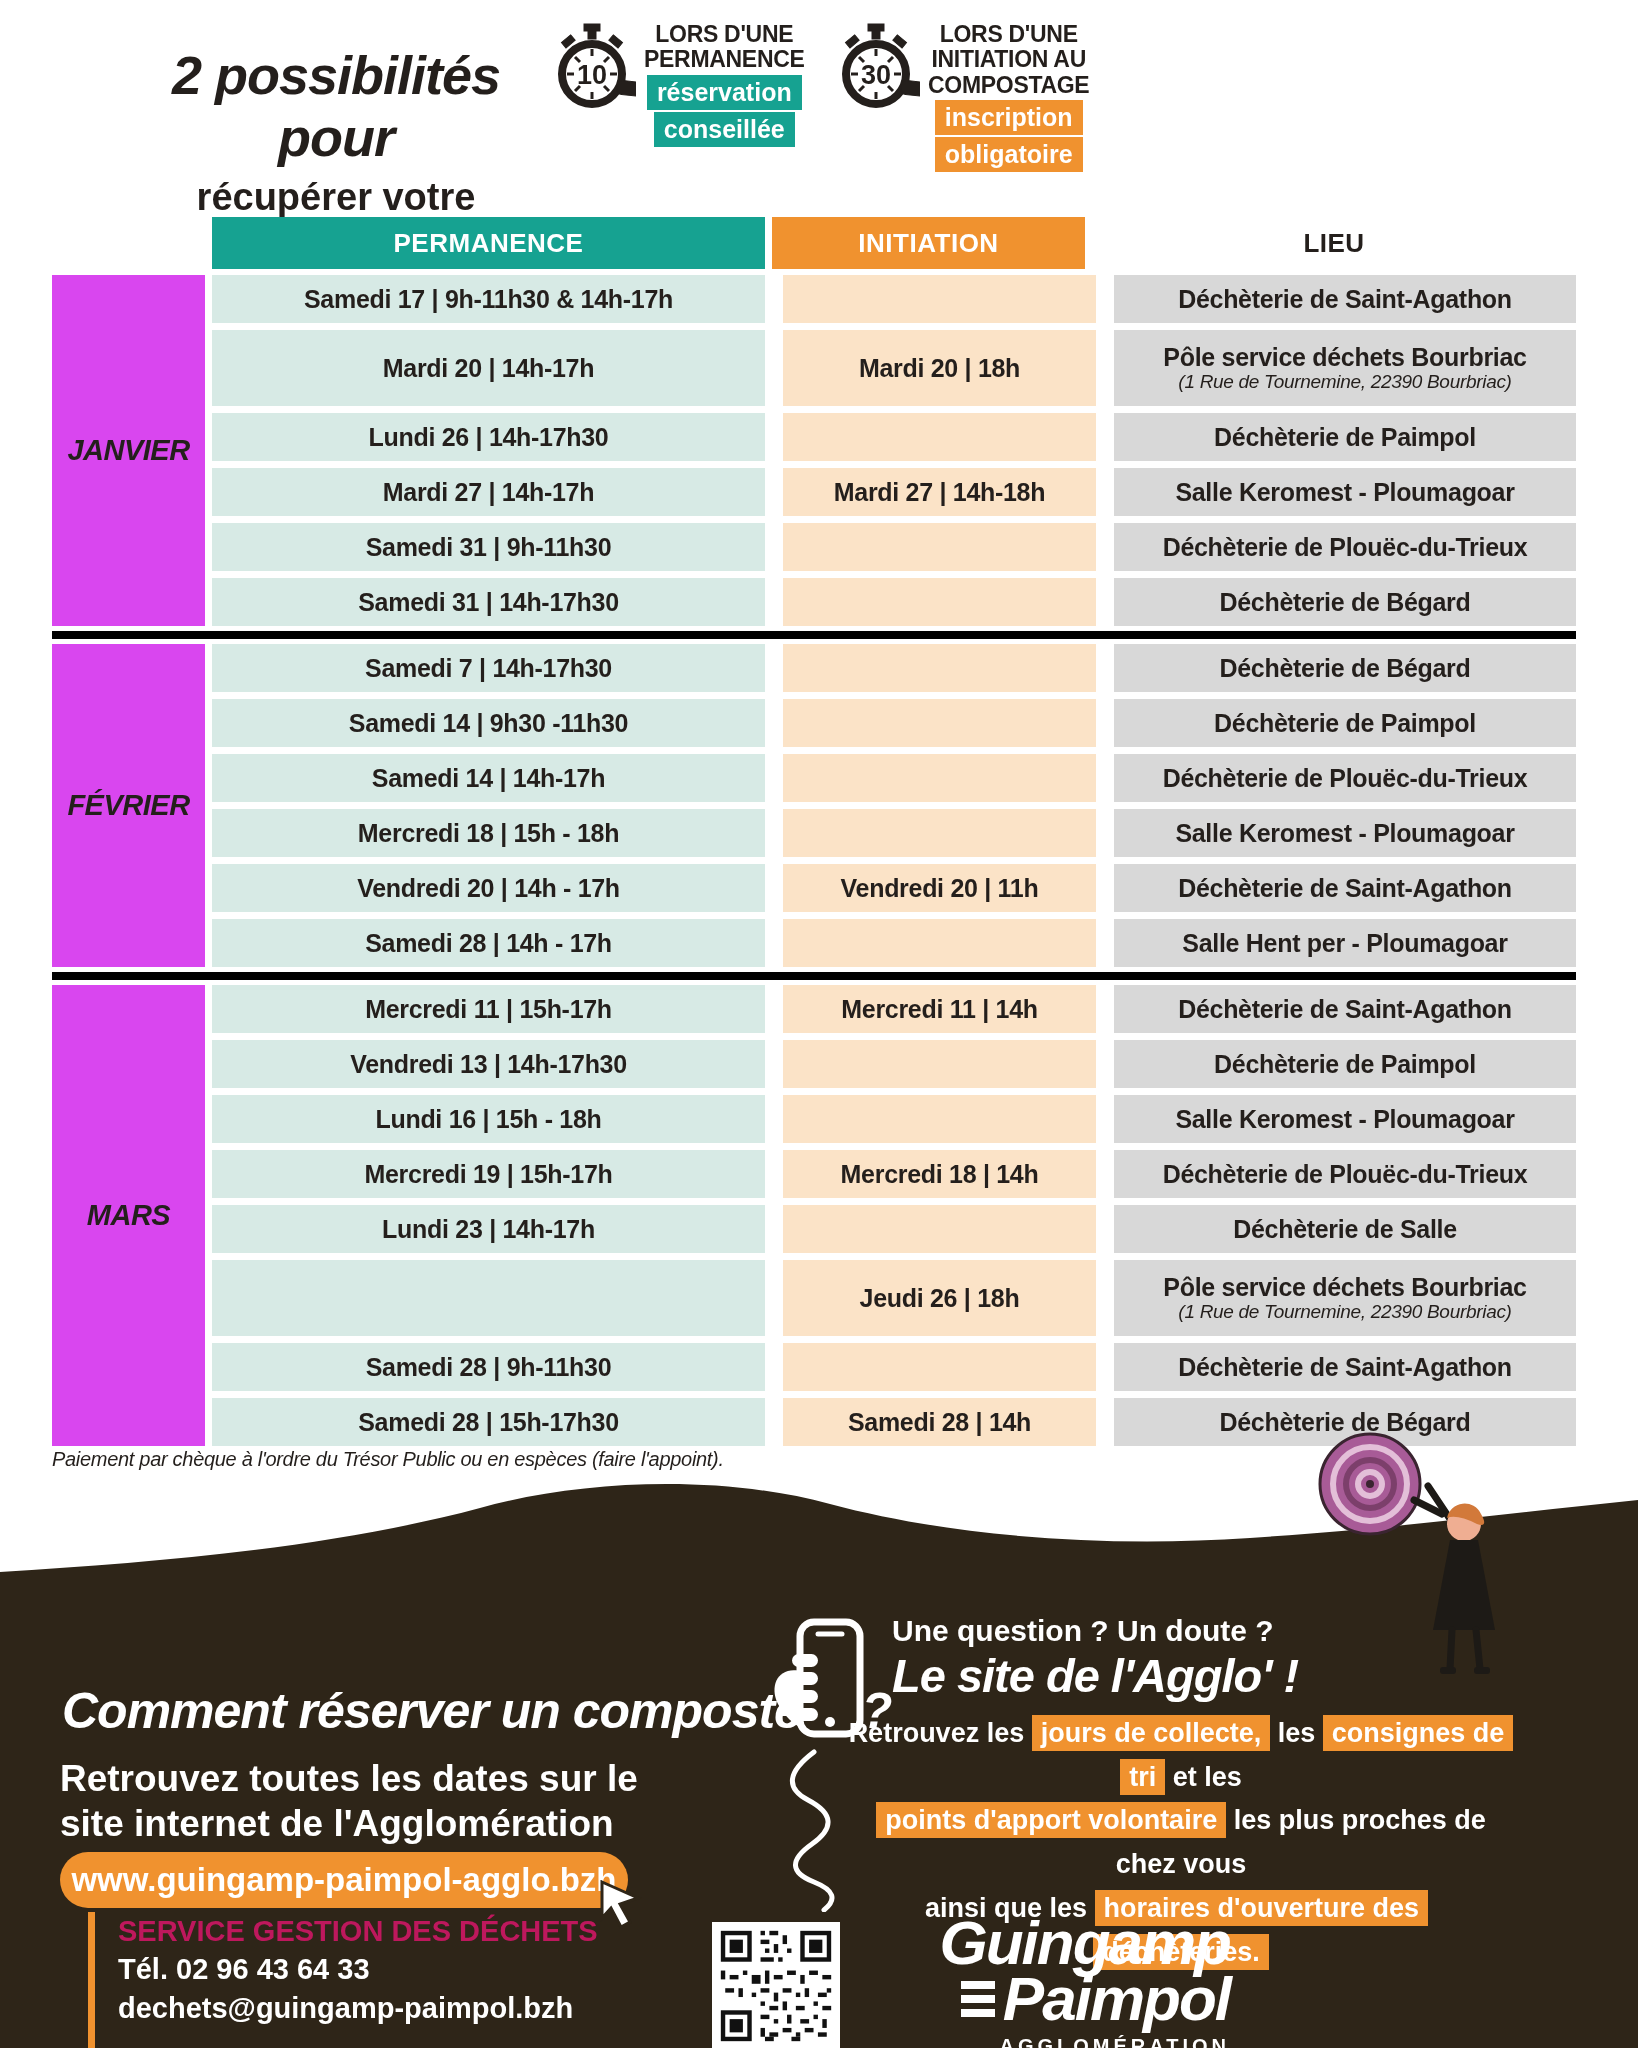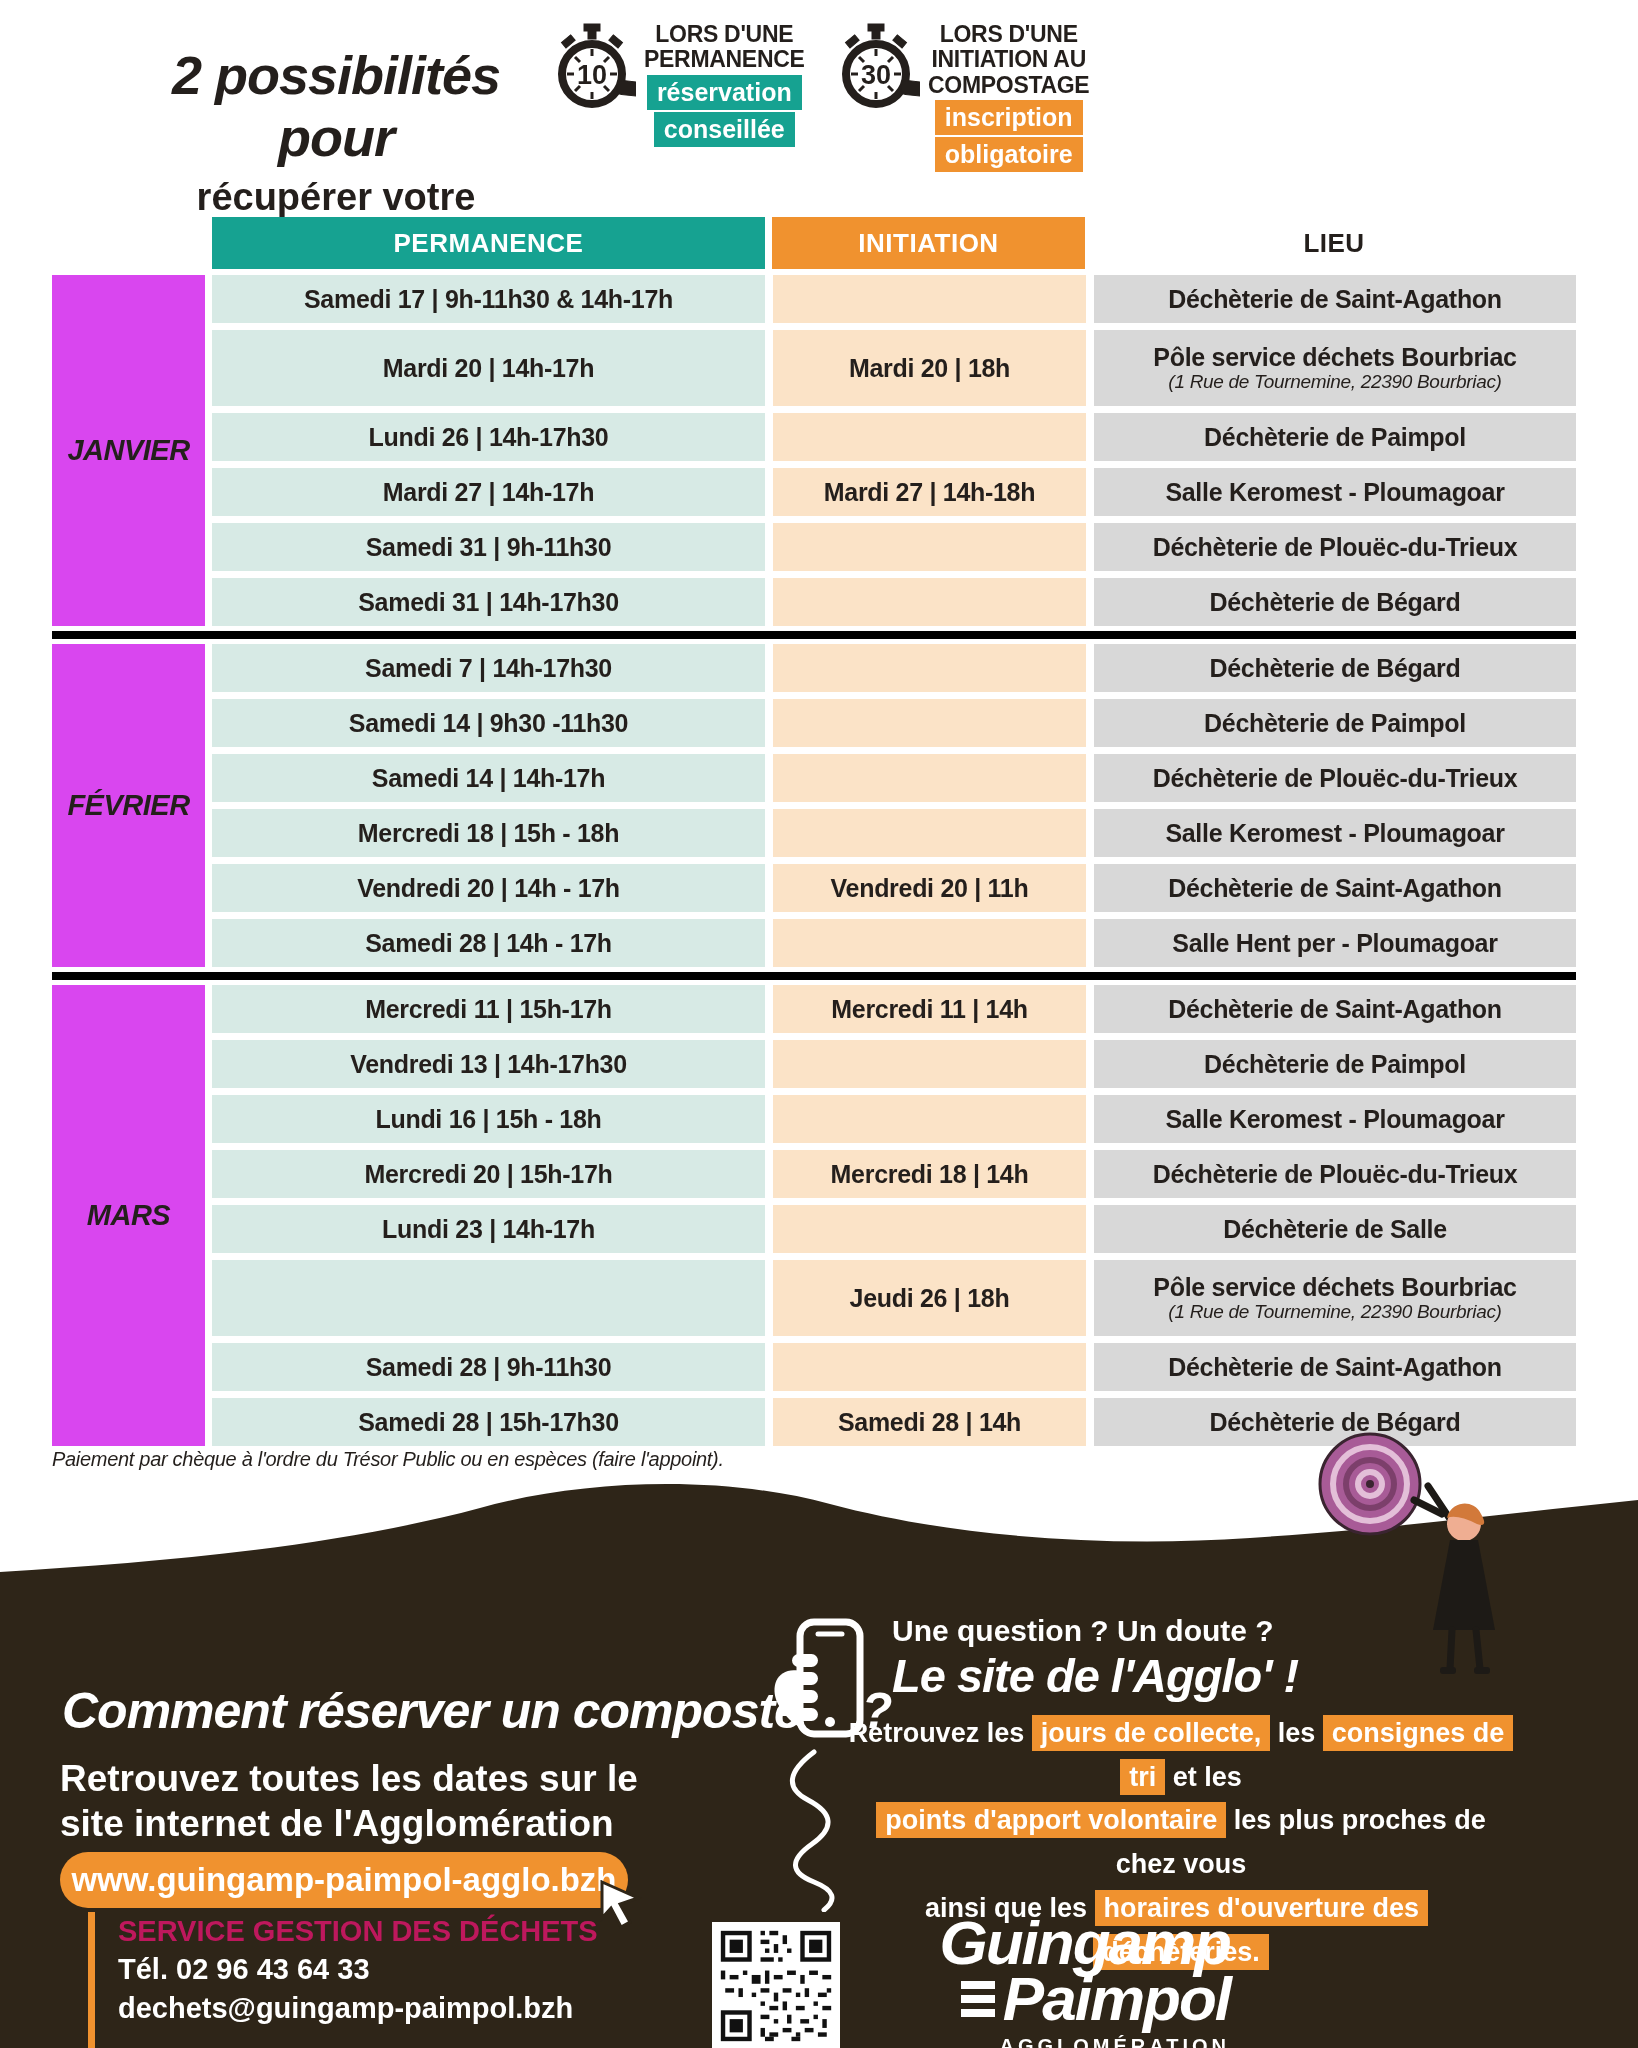--- a/index.html
+++ b/index.html
@@ -23,21 +23,21 @@
   
   .compost-table{position:absolute;left:52px;top:217px;width:1524px}
   .t-header{display:grid;grid-template-columns:153px 553px 313px 1fr;gap:7px;height:52px;margin-bottom:6px}
   .t-header .hcell{display:flex;align-items:center;justify-content:center;font-weight:bold;font-size:26px;letter-spacing:0.5px}
   .h-perm{background:#16A291;color:#fff}
   .h-init{background:#F0922F;color:#fff}
   .h-lieu{color:#241f1c}
   .month-block{display:flex}
   .month-cell{width:153px;background:#d946ef;display:flex;align-items:center;justify-content:center;font-weight:bold;font-style:italic;font-size:29px;letter-spacing:-0.5px}
   .month-rows{flex:1;margin-left:7px;display:flex;flex-direction:column;gap:7px}
-  .t-row{display:grid;grid-template-columns:553px 313px 1fr;gap:8px;height:48px}
+  .t-row{display:grid;grid-template-columns:553px 313px 1fr;gap:18px;height:48px}
   .t-row.tall{height:76px}
   .cell{display:flex;align-items:center;justify-content:center;font-weight:bold;font-size:25px;letter-spacing:-0.3px}
   .cell.perm{background:#D7EAE5}
   .cell.init{background:#FBE3C7}
   .cell.lieu{background:#D8D8D8;flex-direction:column;line-height:1.15}
   .lieu-detail{font-weight:normal;font-style:italic;font-size:19px}
   .month-separator{height:8px;background:#000;margin:5px 0}
 
   .footnote{position:absolute;left:52px;top:1448px;font-style:italic;font-size:20px;letter-spacing:-0.3px}
 
@@ -268,21 +268,21 @@
             </div>
           </div>
           <div class="t-row">
             <div class="cell perm">Lundi 16 | 15h - 18h</div>
             <div class="cell init"></div>
             <div class="cell lieu">
               <div>Salle Keromest - Ploumagoar</div>
             </div>
           </div>
           <div class="t-row">
-            <div class="cell perm">Mercredi 20 | 15h-17h</div>
+            <div class="cell perm">Mercredi 19 | 15h-17h</div>
             <div class="cell init">Mercredi 18 | 14h</div>
             <div class="cell lieu">
               <div>Déchèterie de Plouëc-du-Trieux</div>
             </div>
           </div>
           <div class="t-row">
             <div class="cell perm">Lundi 23 | 14h-17h</div>
             <div class="cell init"></div>
             <div class="cell lieu">
               <div>Déchèterie de Salle</div>

